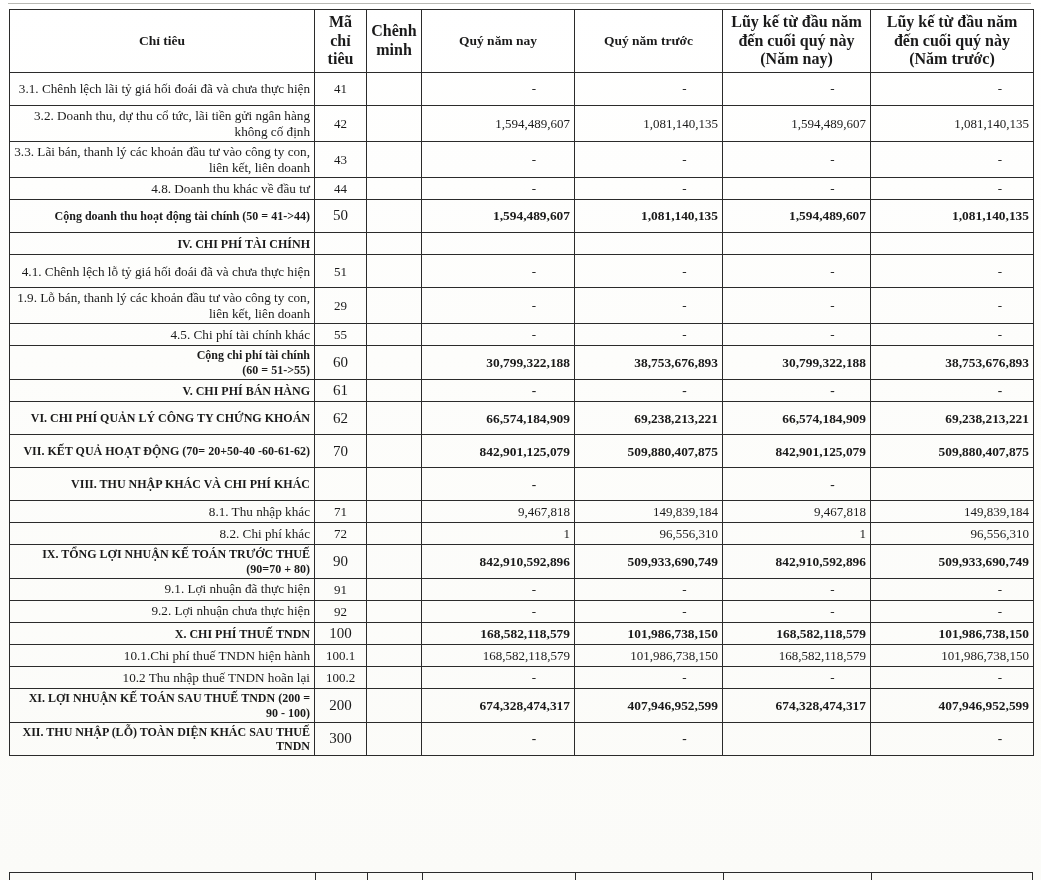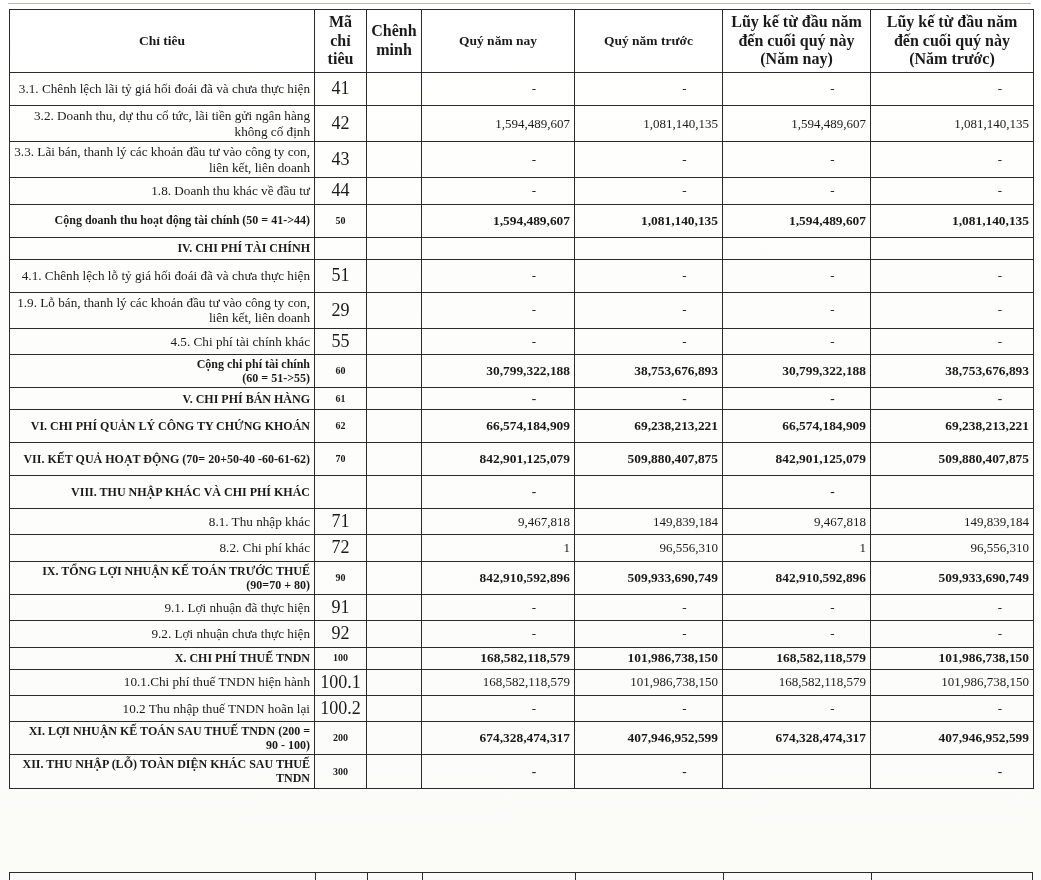--- a/index.html
+++ b/index.html
@@ -68,23 +68,23 @@
     padding-left: 4px;
     padding-right: 2px;
     margin-left: 20px;
   }
   td.name.bold {
     font-weight: bold;
     font-size: 12px;
   }
   td.code {
     text-align: center;
-    font-size: 18px;
-  }
-  td.code.bold { font-weight: bold; font-size: 10px; text-align: center; }
+    font-size: 13px;
+  }
+  td.code.bold { font-weight: normal; font-size: 15px; text-align: center; }
   td.note { }
   td.val {
     text-align: right;
     font-size: 13px;
     padding-right: 6px;
     white-space: nowrap;
   }
   td.val.bold { font-weight: bold; font-size: 13.4px; }
   td.val.dash {
     text-align: center;
@@ -178,21 +178,21 @@
       <tr class="h1">
         <td class="name">3.3. Lãi bán, thanh lý các khoản đầu tư vào công ty con, liên kết, liên doanh</td>
         <td class="code">43</td>
         <td class="note"></td>
         <td class="val dash"><span>-</span></td>
         <td class="val dash"><span>-</span></td>
         <td class="val dash"><span>-</span></td>
         <td class="val dash wide"><span>-</span></td>
       </tr>
       <tr class="h3">
-        <td class="name">1.8. Doanh thu khác về đầu tư</td>
+        <td class="name">4.8. Doanh thu khác về đầu tư</td>
         <td class="code">44</td>
         <td class="note"></td>
         <td class="val dash"><span>-</span></td>
         <td class="val dash"><span>-</span></td>
         <td class="val dash"><span>-</span></td>
         <td class="val dash wide"><span>-</span></td>
       </tr>
       <tr class="h1">
         <td class="name bold">Cộng doanh thu hoạt động tài chính (50 = 41-&gt;44)</td>
         <td class="code bold">50</td>

